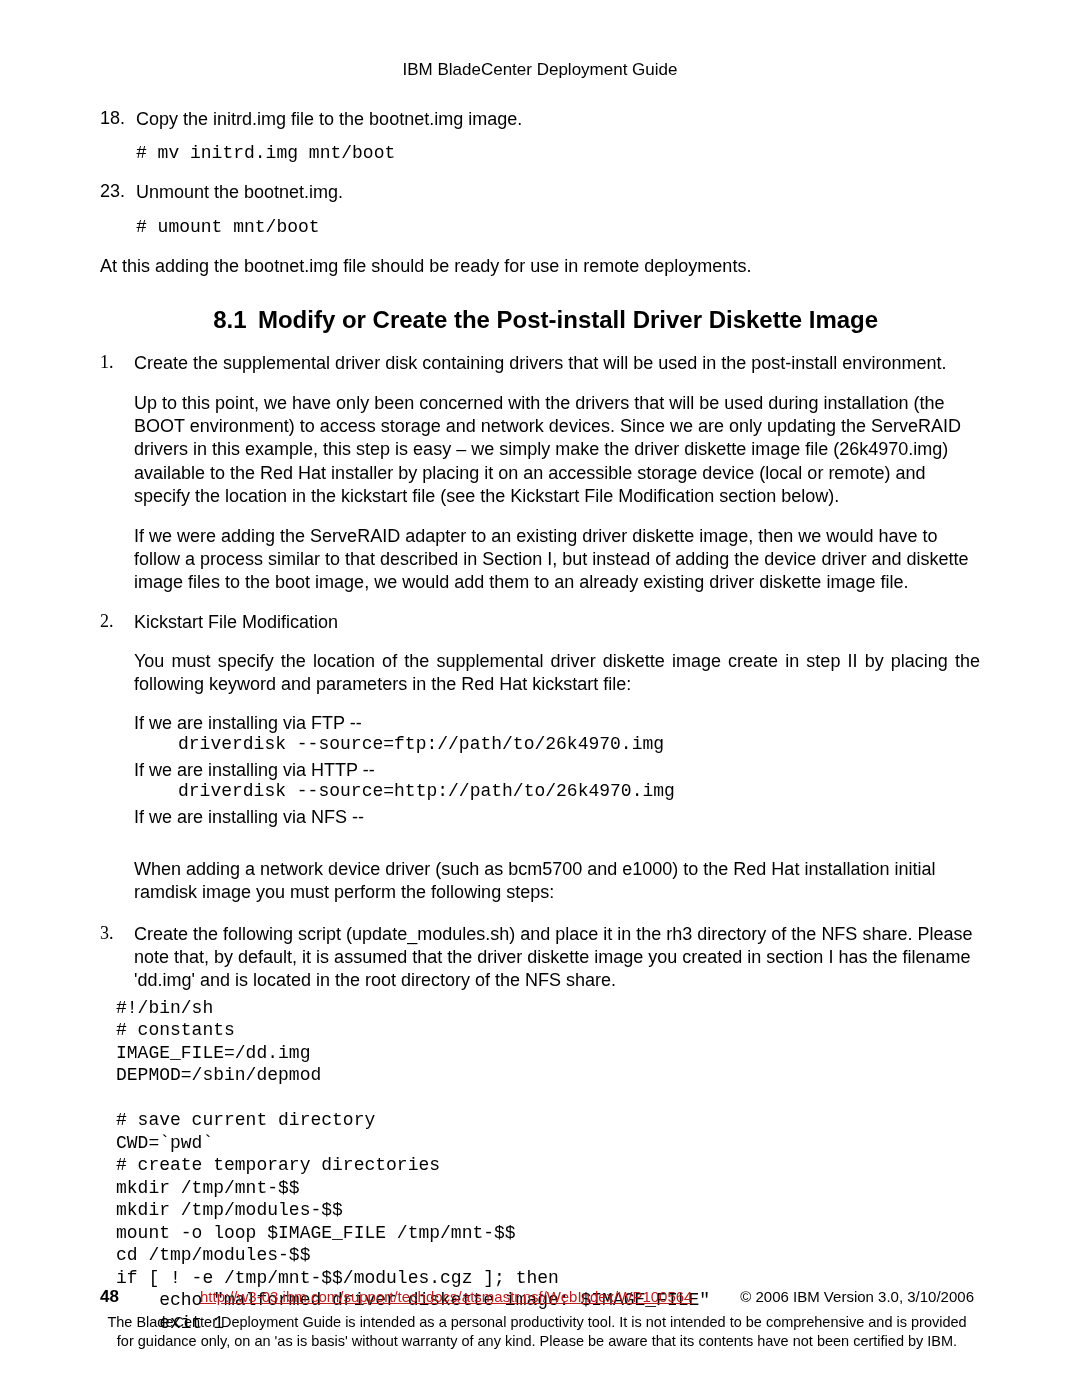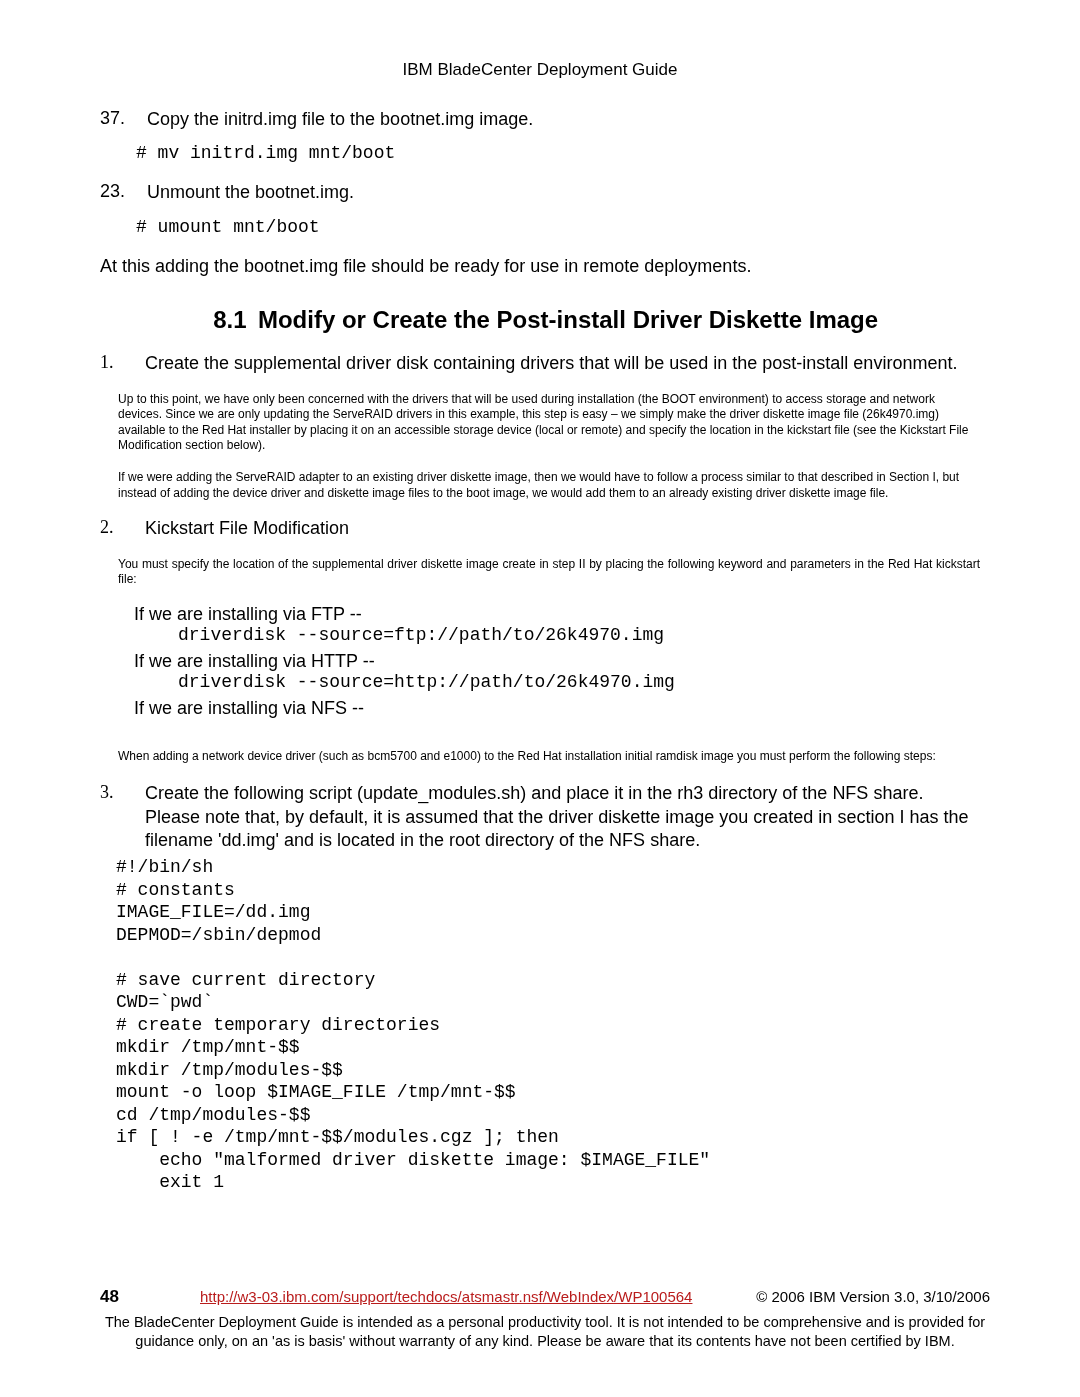--- a/index.html
+++ b/index.html
@@ -14,83 +14,83 @@
     box-sizing: border-box;
     padding: 60px 100px 0 100px;
   }
   .header-title {
     text-align: center;
     font-size: 17px;
     margin-bottom: 28px;
   }
   .ol-step { display: flex; margin-bottom: 4px; }
   .ol-num { width: 36px; flex-shrink: 0; font-size: 18px; }
-  .ol-body { font-size: 18px; line-height: 1.3; margin-left: 11px; }
+  .ol-body { font-size: 18px; line-height: 1.3; }
   .code {
     font-family: "Courier New", Courier, monospace;
     font-size: 18px;
     white-space: pre;
     margin-left: 36px;
     margin-top: 12px;
     margin-bottom: 18px;
   }
   .para { font-size: 18px; line-height: 1.3; margin: 18px 0 20px 0; }
   h2.section {
     font-size: 24px;
     font-weight: bold;
     margin: 28px 0 18px 0;
     text-align: center;
   }
   h2.section .num { display: inline-block; width: 56px; }
   .nested-ol { margin-left: 0; }
   .nested-ol .ol-num { width: 34px; font-size: 18px; font-family: "Times New Roman", serif; }
   .nested-ol .ol-body { flex: 1; }
-  .sub-para { margin: 16px 0 16px 18px; font-size: 12px; line-height: 1.3; }
+  .sub-para { margin: 16px 0 16px 34px; font-size: 18px; line-height: 1.3; }
   .sub-para.justify { text-align: justify; }
   .inline-label { font-size: 18px; margin-left: 34px; margin-top: 6px; }
   .inline-code {
     font-family: "Courier New", Courier, monospace;
     font-size: 18px;
     white-space: pre;
     margin-left: 78px;
     margin-top: 0;
     margin-bottom: 4px;
   }
   .script-block {
     font-family: "Courier New", Courier, monospace;
     font-size: 18px;
     white-space: pre;
     margin-left: 16px;
     line-height: 1.25;
   }
   .footer {
     position: absolute;
     left: 100px;
-    right: 90px;
+    right: 106px;
     bottom: 46px;
     font-size: 15px;
   }
   .footer-line1 { display: flex; align-items: baseline; gap: 0; }
   .footer-pg { font-weight: bold; font-size: 17px; width: 100px; }
   .footer-link { color: #b91c1c; text-decoration: underline; font-size: 15px; flex:1; }
   .footer-copy { font-size: 15px; margin-left: 30px; white-space: nowrap; }
   .footer-disc {
     margin-top: 6px;
     text-align: center;
     font-size: 14.5px;
     line-height: 1.3;
   }
 </style>
 </head>
 <body>
 
 <div class="header-title">IBM BladeCenter Deployment Guide</div>
 
 <div class="ol-step">
-  <div class="ol-num">37.</div>
+  <div class="ol-num">18.</div>
   <div class="ol-body">Copy the initrd.img file to the bootnet.img image.</div>
 </div>
 <div class="code"># mv initrd.img mnt/boot</div>
 
 <div class="ol-step">
   <div class="ol-num">23.</div>
   <div class="ol-body">Unmount the bootnet.img.</div>
 </div>
 <div class="code"># umount mnt/boot</div>
 

